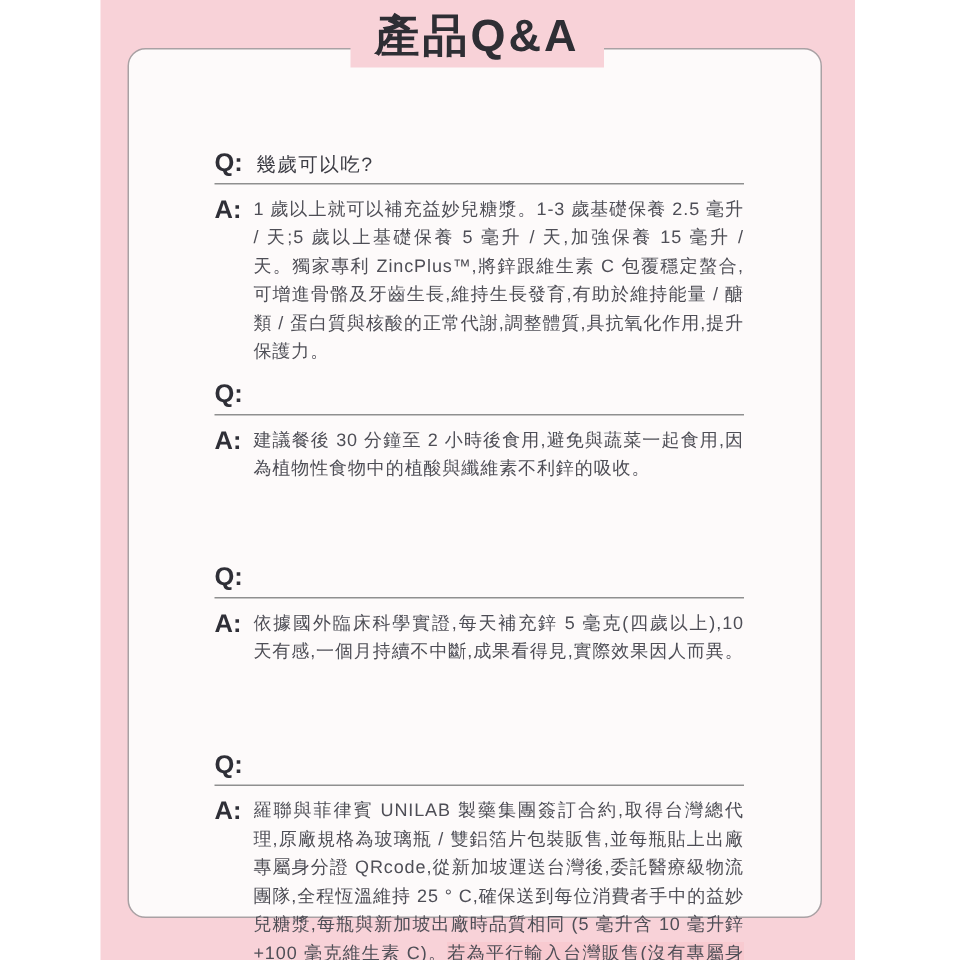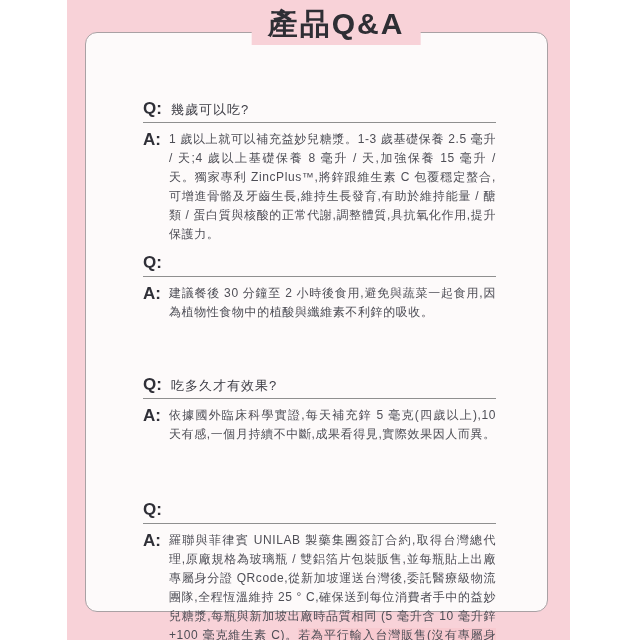--- a/index.html
+++ b/index.html
@@ -11,21 +11,21 @@
   .pink-bg{
     position:absolute;left:67px;top:0;width:503px;height:640px;
     background:#f8d2d8;
   }
   .card{
     position:absolute;left:85px;top:32px;width:463px;height:580px;
     background:#fdfafa;border:1px solid #a9a1a4;border-radius:12px;
     box-sizing:border-box;
   }
   .page-title{
-    position:absolute;top:4px;left:336px;transform:translateX(-50%);
+    position:absolute;top:4px;left:318px;transform:translateX(-50%);
     background:#f8d2d8;padding:0 16px;z-index:3;
     font-size:30px;font-weight:bold;color:#2e2e34;letter-spacing:2px;
     white-space:nowrap;
   }
   .content{
     position:absolute;left:85px;top:33px;width:463px;
     box-sizing:border-box;padding:66px 52px 0 58px;
   }
   .qa{margin:0;}
   .qa-2{margin-top:9px;}
@@ -67,39 +67,38 @@
 <div class="content">
 
   <section class="qa qa-1">
     <div class="q-row">
       <span class="q-label">Q:</span>
       <span class="q-text">幾歲可以吃?</span>
     </div>
     <div class="divider"></div>
     <div class="a-row">
       <span class="a-label">A:</span>
-      <div class="a-text">1 歲以上就可以補充益妙兒糖漿。1-3 歲基礎保養 2.5 毫升 / 天;4 歲以上基礎保養 8 毫升 / 天,加強保養 15 毫升 / 天。獨家專利 ZincPlus™,將鋅跟維生素 C 包覆穩定螯合,可增進骨骼及牙齒生長,維持生長發育,有助於維持能量 / 醣類 / 蛋白質與核酸的正常代謝,調整體質,具抗氧化作用,提升保護力。</div>
+      <div class="a-text">1 歲以上就可以補充益妙兒糖漿。1-3 歲基礎保養 2.5 毫升 / 天;5 歲以上基礎保養 5 毫升 / 天,加強保養 15 毫升 / 天。獨家專利 ZincPlus™,將鋅跟維生素 C 包覆穩定螯合,可增進骨骼及牙齒生長,維持生長發育,有助於維持能量 / 醣類 / 蛋白質與核酸的正常代謝,調整體質,具抗氧化作用,提升保護力。</div>
     </div>
   </section>
 
   <section class="qa qa-2">
     <div class="q-row">
       <span class="q-label">Q:</span>
     </div>
     <div class="divider"></div>
     <div class="a-row">
       <span class="a-label">A:</span>
       <div class="a-text">建議餐後 30 分鐘至 2 小時後食用,避免與蔬菜一起食用,因為植物性食物中的植酸與纖維素不利鋅的吸收。</div>
     </div>
   </section>
 
   <section class="qa qa-3">
     <div class="q-row">
       <span class="q-label">Q:</span>
-      <span class="q-text">吃多久才有效果?</span>
     </div>
     <div class="divider"></div>
     <div class="a-row">
       <span class="a-label">A:</span>
       <div class="a-text">依據國外臨床科學實證,每天補充鋅 5 毫克(四歲以上),10 天有感,一個月持續不中斷,成果看得見,實際效果因人而異。</div>
     </div>
   </section>
 
   <section class="qa qa-4">
     <div class="q-row">

